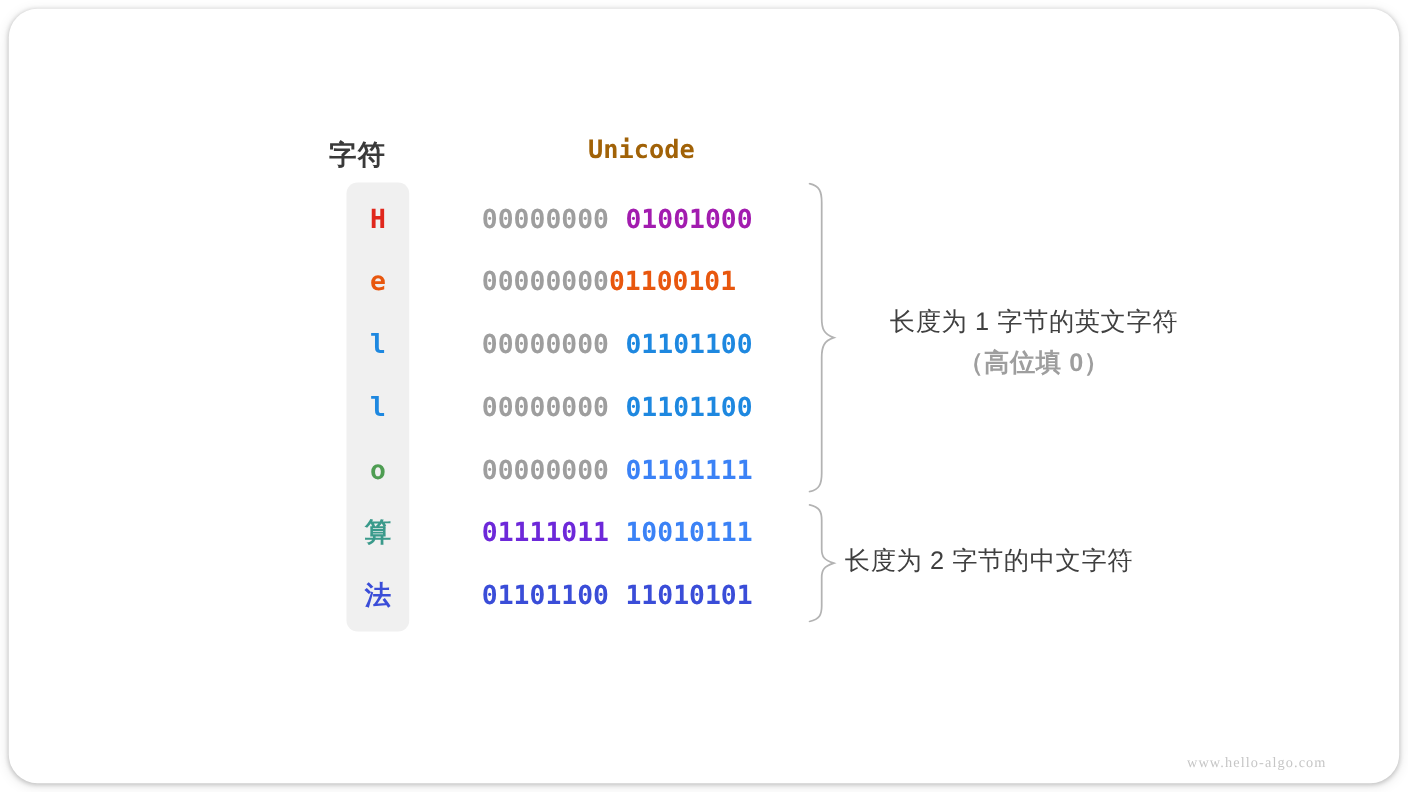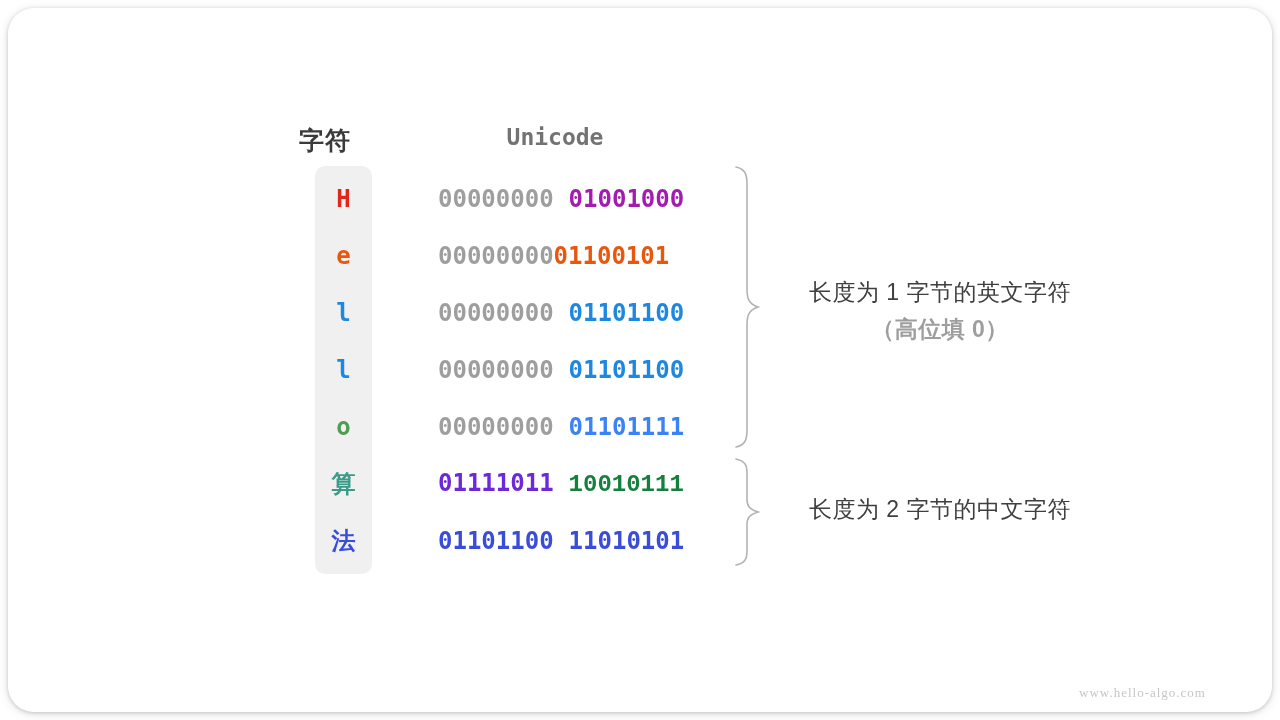--- a/index.html
+++ b/index.html
@@ -14,24 +14,24 @@
     box-shadow: 0 1px 4px rgba(0,0,0,0.18), 0 2px 12px rgba(0,0,0,0.10);
   }
 
   
   .hdr-char {
     position: absolute; left: 291px; top: 116px; width: 90px;
     font-size: 25px; font-weight: 700; color: #3a3a3a;
     letter-spacing: 1px;
   }
   .hdr-unicode {
-    position: absolute; left: 422px; top: 116px; width: 250px;
+    position: absolute; left: 450px; top: 116px; width: 250px;
     text-align: center;
     font-family: "DejaVu Sans Mono", monospace;
-    font-size: 23px; font-weight: 700; color: #737373;
+    font-size: 23px; font-weight: 700; color: #a16207;
   }
 
   
   .char-col-bg {
     position: absolute; left: 307px; top: 158px;
     width: 57px; height: 408px;
     background: #f0f0f0; border-radius: 10px;
   }
 
   
@@ -67,21 +67,21 @@
   .annot1 .line1 {
     font-size: 23px; font-weight: 400; color: #404040; line-height: 34px;
     letter-spacing: 0.5px;
   }
   .annot1 .line2 {
     font-size: 23px; font-weight: 700; color: #9e9e9e; line-height: 40px;
     letter-spacing: 0.5px;
   }
   .annot2 {
     position: absolute; left: 760px; top: 486px; width: 344px;
-    text-align: center;
+    text-align: left;
     font-size: 23px; font-weight: 500; color: #3f3f3f; line-height: 30px;
     letter-spacing: 0.5px;
   }
 
   .watermark {
     position: absolute; right: 66px; top: 677px;
     font-family: Liberation Serif, serif;
     font-size: 13px; color: #c6c6c6; letter-spacing: 1px;
   }
 </style>
@@ -111,21 +111,21 @@
       <div class="row">
         <div class="char-cell" style="color: rgb(30, 136, 224);">l</div>
         <div class="binary"><span style="color: rgb(158, 158, 158);">00000000</span><span style="color: rgb(30, 136, 224); margin-left: 15px;">01101100</span></div>
       </div>
       <div class="row">
         <div class="char-cell" style="color: rgb(78, 157, 82);">o</div>
         <div class="binary"><span style="color: rgb(158, 158, 158);">00000000</span><span style="color: #3b82f6; margin-left: 15px;">01101111</span></div>
       </div>
       <div class="row">
         <div class="char-cell" style="color: rgb(58, 154, 139);">算</div>
-        <div class="binary"><span style="color: #6d28d9;">01111011</span><span style="color: #15803d; margin-left: 15px; font-family: Liberation Mono, monospace;">10010111</span></div>
+        <div class="binary"><span style="color: #6d28d9;">01111011</span><span style="color: #3b82f6; margin-left: 15px;">10010111</span></div>
       </div>
       <div class="row">
         <div class="char-cell" style="color: rgb(58, 77, 216);">法</div>
         <div class="binary"><span style="color: rgb(58, 77, 216);">01101100</span><span style="color: rgb(58, 77, 216); margin-left: 15px;">11010101</span></div>
       </div>
     </div>
 
   <div class="brace" style="left:724px; top:158px;">
     <svg width="30" height="282" viewBox="0 0 30 282" fill="none">
       <path class="brace-path" d="M 4 1 C 13 3, 15 8, 15 18 L 15 123 C 15 133, 17 138, 26 141 C 17 144, 15 149, 15 159 L 15 264 C 15 274, 13 279, 4 281" stroke-width="1.6" fill="none" stroke-linecap="round" stroke="#b3b3b3"></path>

